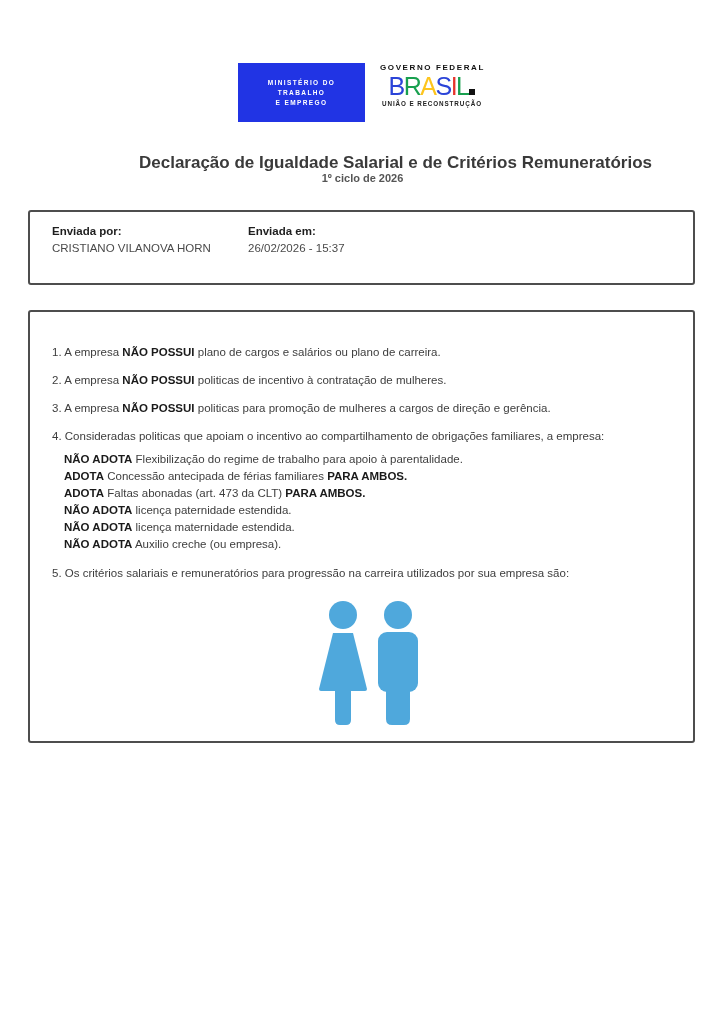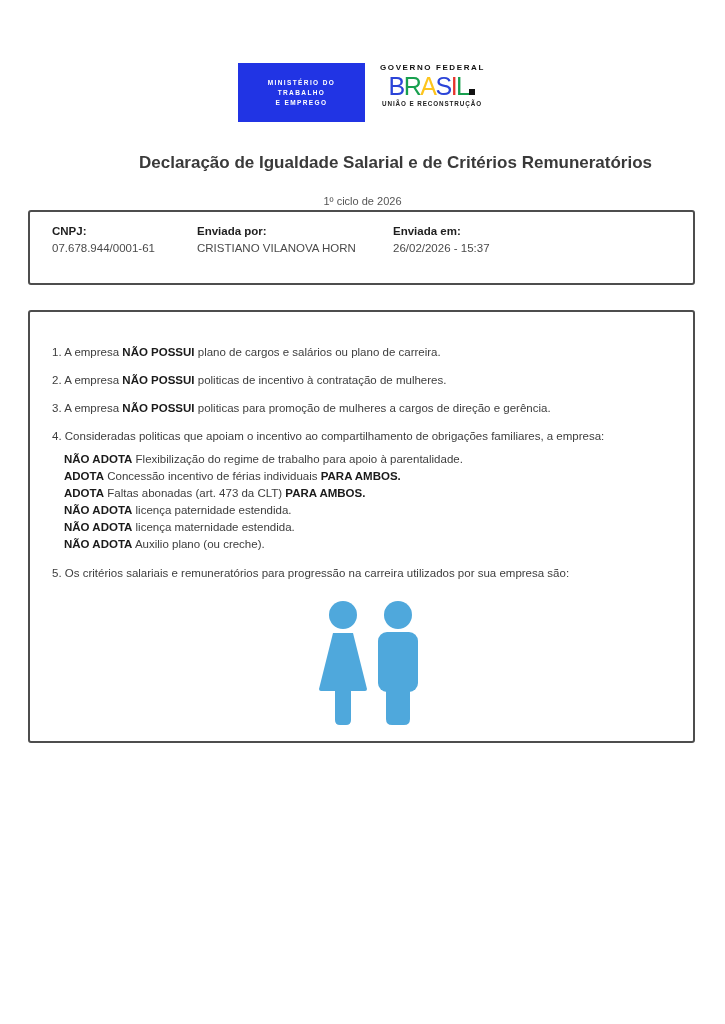--- a/index.html
+++ b/index.html
@@ -74,25 +74,26 @@
     left: 16px; top: 153px;
     width: 100%;
     text-align: center;
     font-size: 17px;
     font-weight: 600;
     color: #3a3a3a;
     margin-left: 17px;
   }
   .doc-subtitle {
     position: absolute;
-    left: 0; top: 195px;
+    left: 0; top: 172px;
     width: 100%;
     text-align: center;
     font-size: 11px;
     color: #555555;
+    font-weight: bold;
   }
 
   
   .info-box {
     position: absolute;
     left: 28px; top: 210px;
     width: 667px; height: 75px;
     border: 2px solid #4d4d4d;
     border-radius: 3px;
     display: flex;
@@ -164,24 +165,20 @@
     <div class="gov-wordmark">
       <span style="color: rgb(43, 68, 216);">B</span><span style="color: rgb(24, 160, 79);">R</span><span style="color: rgb(253, 197, 30);">A</span><span style="color: rgb(43, 68, 216);">S</span><span style="color: rgb(230, 52, 44);">I</span><span style="color: rgb(24, 160, 79);">L</span><span class="black-square" style="background-color: rgb(17, 17, 17);"></span>
     </div>
     <div class="gov-bottom">UNIÃO E RECONSTRUÇÃO</div>
   </div>
 
   <h1 class="doc-title">Declaração de Igualdade Salarial e de Critérios Remuneratórios</h1>
   <div class="doc-subtitle">1º ciclo de 2026</div>
 
   <section class="info-box">
-    <div class="info-field-1">
-      <div class="info-label">CNPJ:</div>
-      <div class="info-value">07.678.944/0001-61</div>
-    </div>
     <div class="info-field-2">
       <div class="info-label">Enviada por:</div>
       <div class="info-value">CRISTIANO VILANOVA HORN</div>
     </div>
     <div class="info-field-3">
       <div class="info-label">Enviada em:</div>
       <div class="info-value">26/02/2026 - 15:37</div>
     </div>
   </section>
 
@@ -190,25 +187,25 @@
     <p class="item"><span>1. A empresa </span><b>NÃO POSSUI</b><span> plano de cargos e salários ou plano de carreira.</span></p>
 
     <p class="item"><span>2. A empresa </span><b>NÃO POSSUI</b><span> politicas de incentivo à contratação de mulheres.</span></p>
 
     <p class="item"><span>3. A empresa </span><b>NÃO POSSUI</b><span> politicas para promoção de mulheres a cargos de direção e gerência.</span></p>
 
     <p class="item item-4"><span>4. Consideradas politicas que apoiam o incentivo ao compartilhamento de obrigações familiares, a empresa:</span></p>
 
     <div class="subitems">
       <p class="sub"><b>NÃO ADOTA</b><span> Flexibilização do regime de trabalho para apoio à parentalidade.</span><b></b></p>
-      <p class="sub"><b>ADOTA</b><span> Concessão incentivo de férias individuais </span><b>PARA AMBOS.</b></p>
+      <p class="sub"><b>ADOTA</b><span> Concessão antecipada de férias familiares </span><b>PARA AMBOS.</b></p>
       <p class="sub"><b>ADOTA</b><span> Faltas abonadas (art. 473 da CLT) </span><b>PARA AMBOS.</b></p>
       <p class="sub"><b>NÃO ADOTA</b><span> licença paternidade estendida.</span><b></b></p>
       <p class="sub"><b>NÃO ADOTA</b><span> licença maternidade estendida.</span><b></b></p>
-      <p class="sub"><b>NÃO ADOTA</b><span> Auxilio plano (ou creche).</span><b></b></p>
+      <p class="sub"><b>NÃO ADOTA</b><span> Auxilio creche (ou empresa).</span><b></b></p>
     </div>
 
     <p class="item item-5"><span>5. Os critérios salariais e remuneratórios para progressão na carreira utilizados por sua empresa são:</span></p>
 
     <div class="icon-wrap" style="color: rgb(79, 168, 220);">
       <svg width="124" height="126" viewBox="0 0 124 126" fill="currentColor" xmlns="http://www.w3.org/2000/svg">
 
         <circle cx="36" cy="15" r="14"></circle>
         <path d="M26 33 L46 33 L60 89 Q60 91 58 91 L44 91 L44 120 Q44 125 39 125 L33 125 Q28 125 28 120 L28 91 L14 91 Q12 91 12 89 Z"></path>
 

